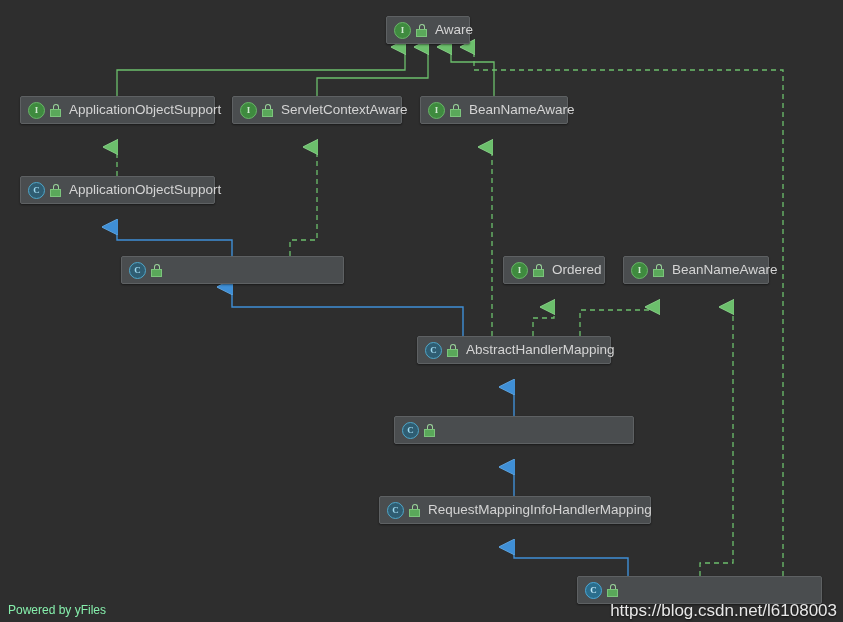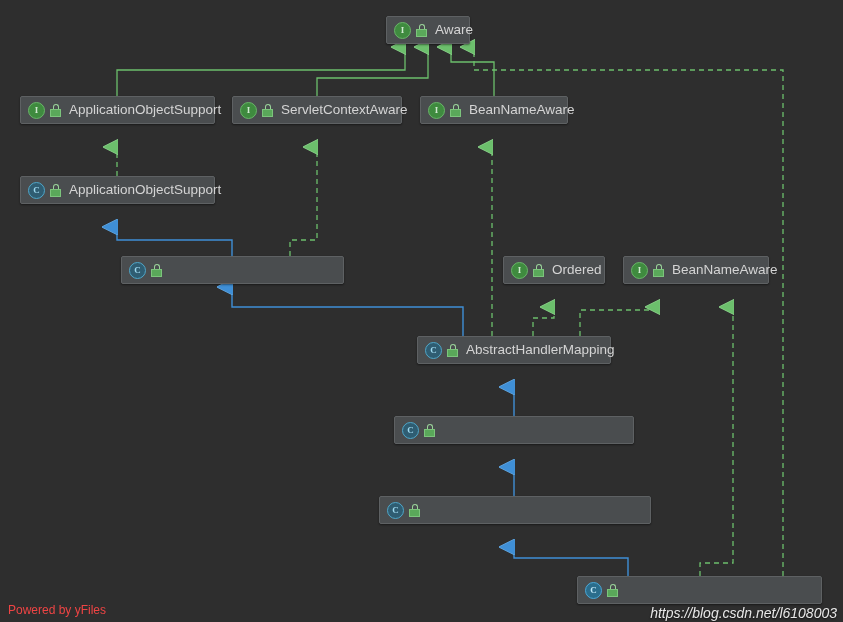--- a/index.html
+++ b/index.html
@@ -95,31 +95,30 @@
     border-radius: 3px 3px 0 0;
     box-sizing: border-box;
   }
   .node-label {
     line-height: 1;
   }
   .watermark-left {
     position: absolute;
     left: 8px;
     bottom: 5px;
-    color: #ef4444;
+    color: #86efac;
     font-size: 12px;
   }
   .watermark-right {
     position: absolute;
     right: 6px;
     bottom: 1px;
     color: #e8e8e8;
-    font-size: 14px;
+    font-size: 17px;
     text-shadow: 0 1px 2px rgba(0,0,0,0.7);
-    font-style: italic;
   }
 </style>
 </head>
 <body>
 
 <div id="canvas">
 
   <svg id="edges" viewBox="0 0 843 622">
     <defs>
       <marker id="arrow-green" viewBox="0 0 12 12" refX="6" refY="11" markerWidth="12" markerHeight="12" orient="auto-start-reverse">
@@ -245,20 +244,21 @@
           <span class="shackle"></span>
           <span class="body"></span>
         </span>
       </div>
       <div class="node" style="left: 379px; top: 496px; width: 272px;">
         <span class="type-icon icon-abstract">C</span>
         <span class="vis-icon">
           <span class="shackle"></span>
           <span class="body"></span>
         </span>
+        <span class="node-label">RequestMappingInfoHandlerMapping</span>
       </div>
       <div class="node" style="left: 577px; top: 576px; width: 245px;">
         <span class="type-icon icon-class">C</span>
         <span class="vis-icon">
           <span class="shackle"></span>
           <span class="body"></span>
         </span>
       </div>
     </div>
 

